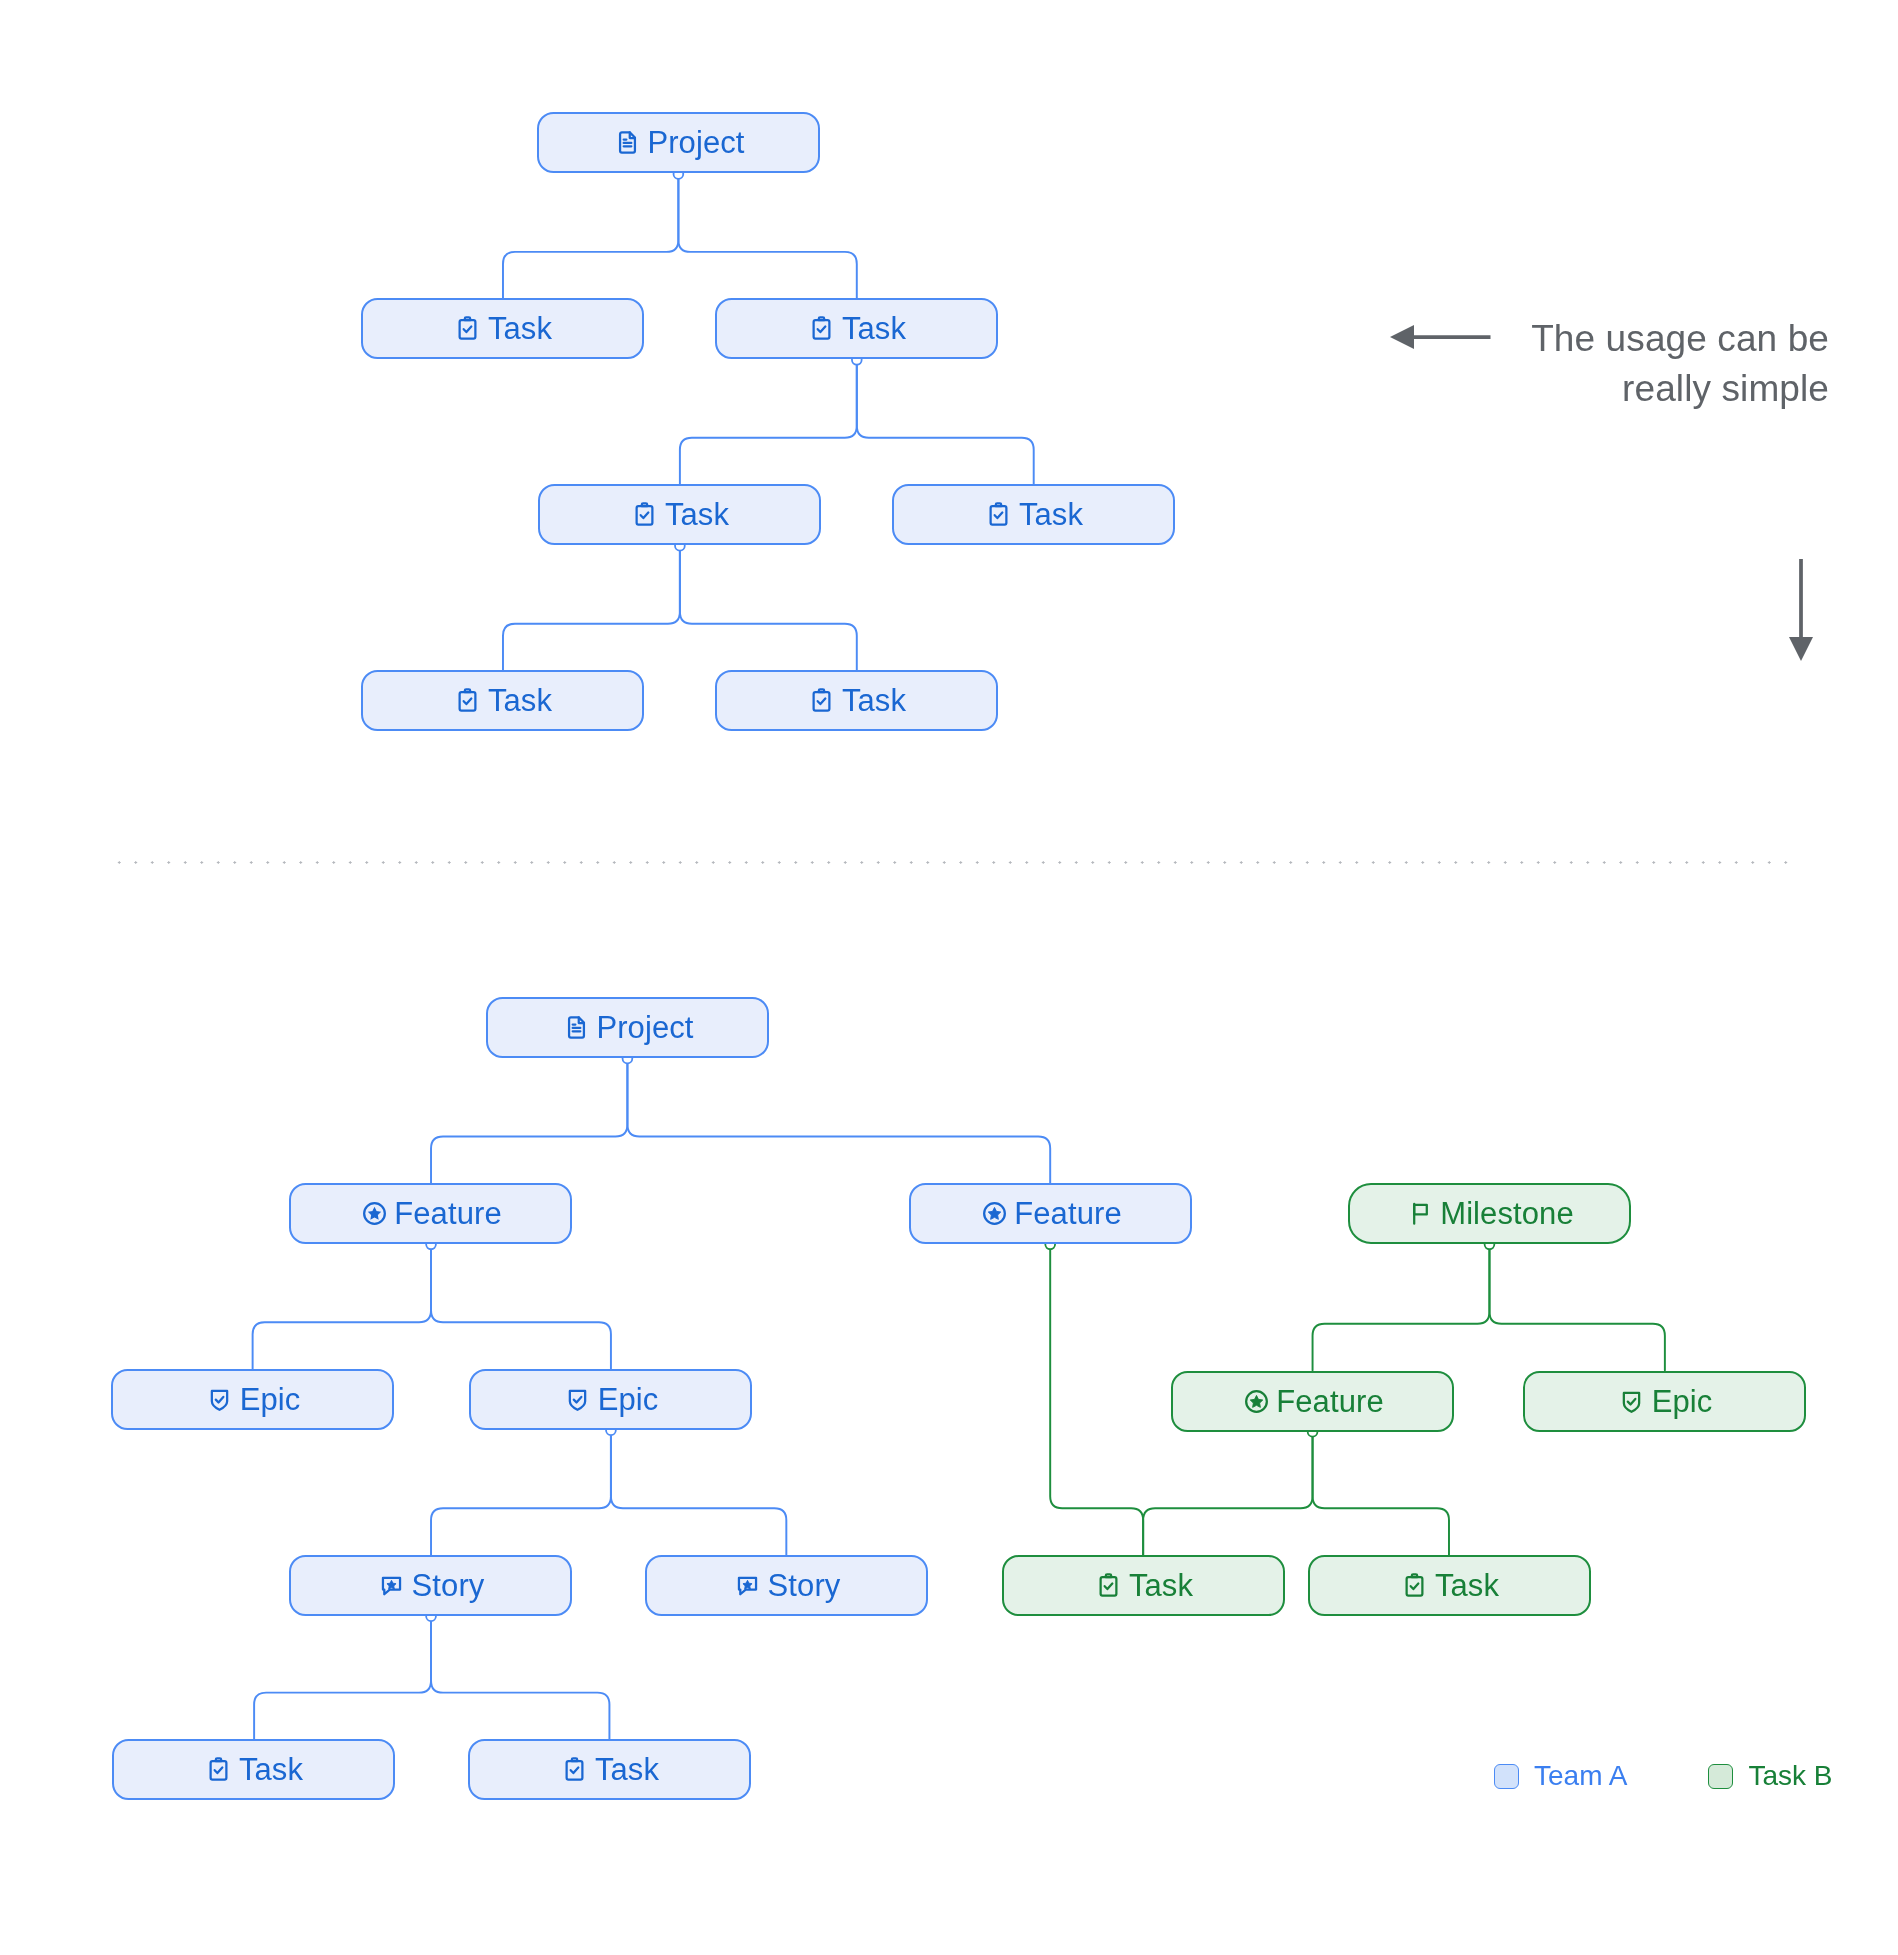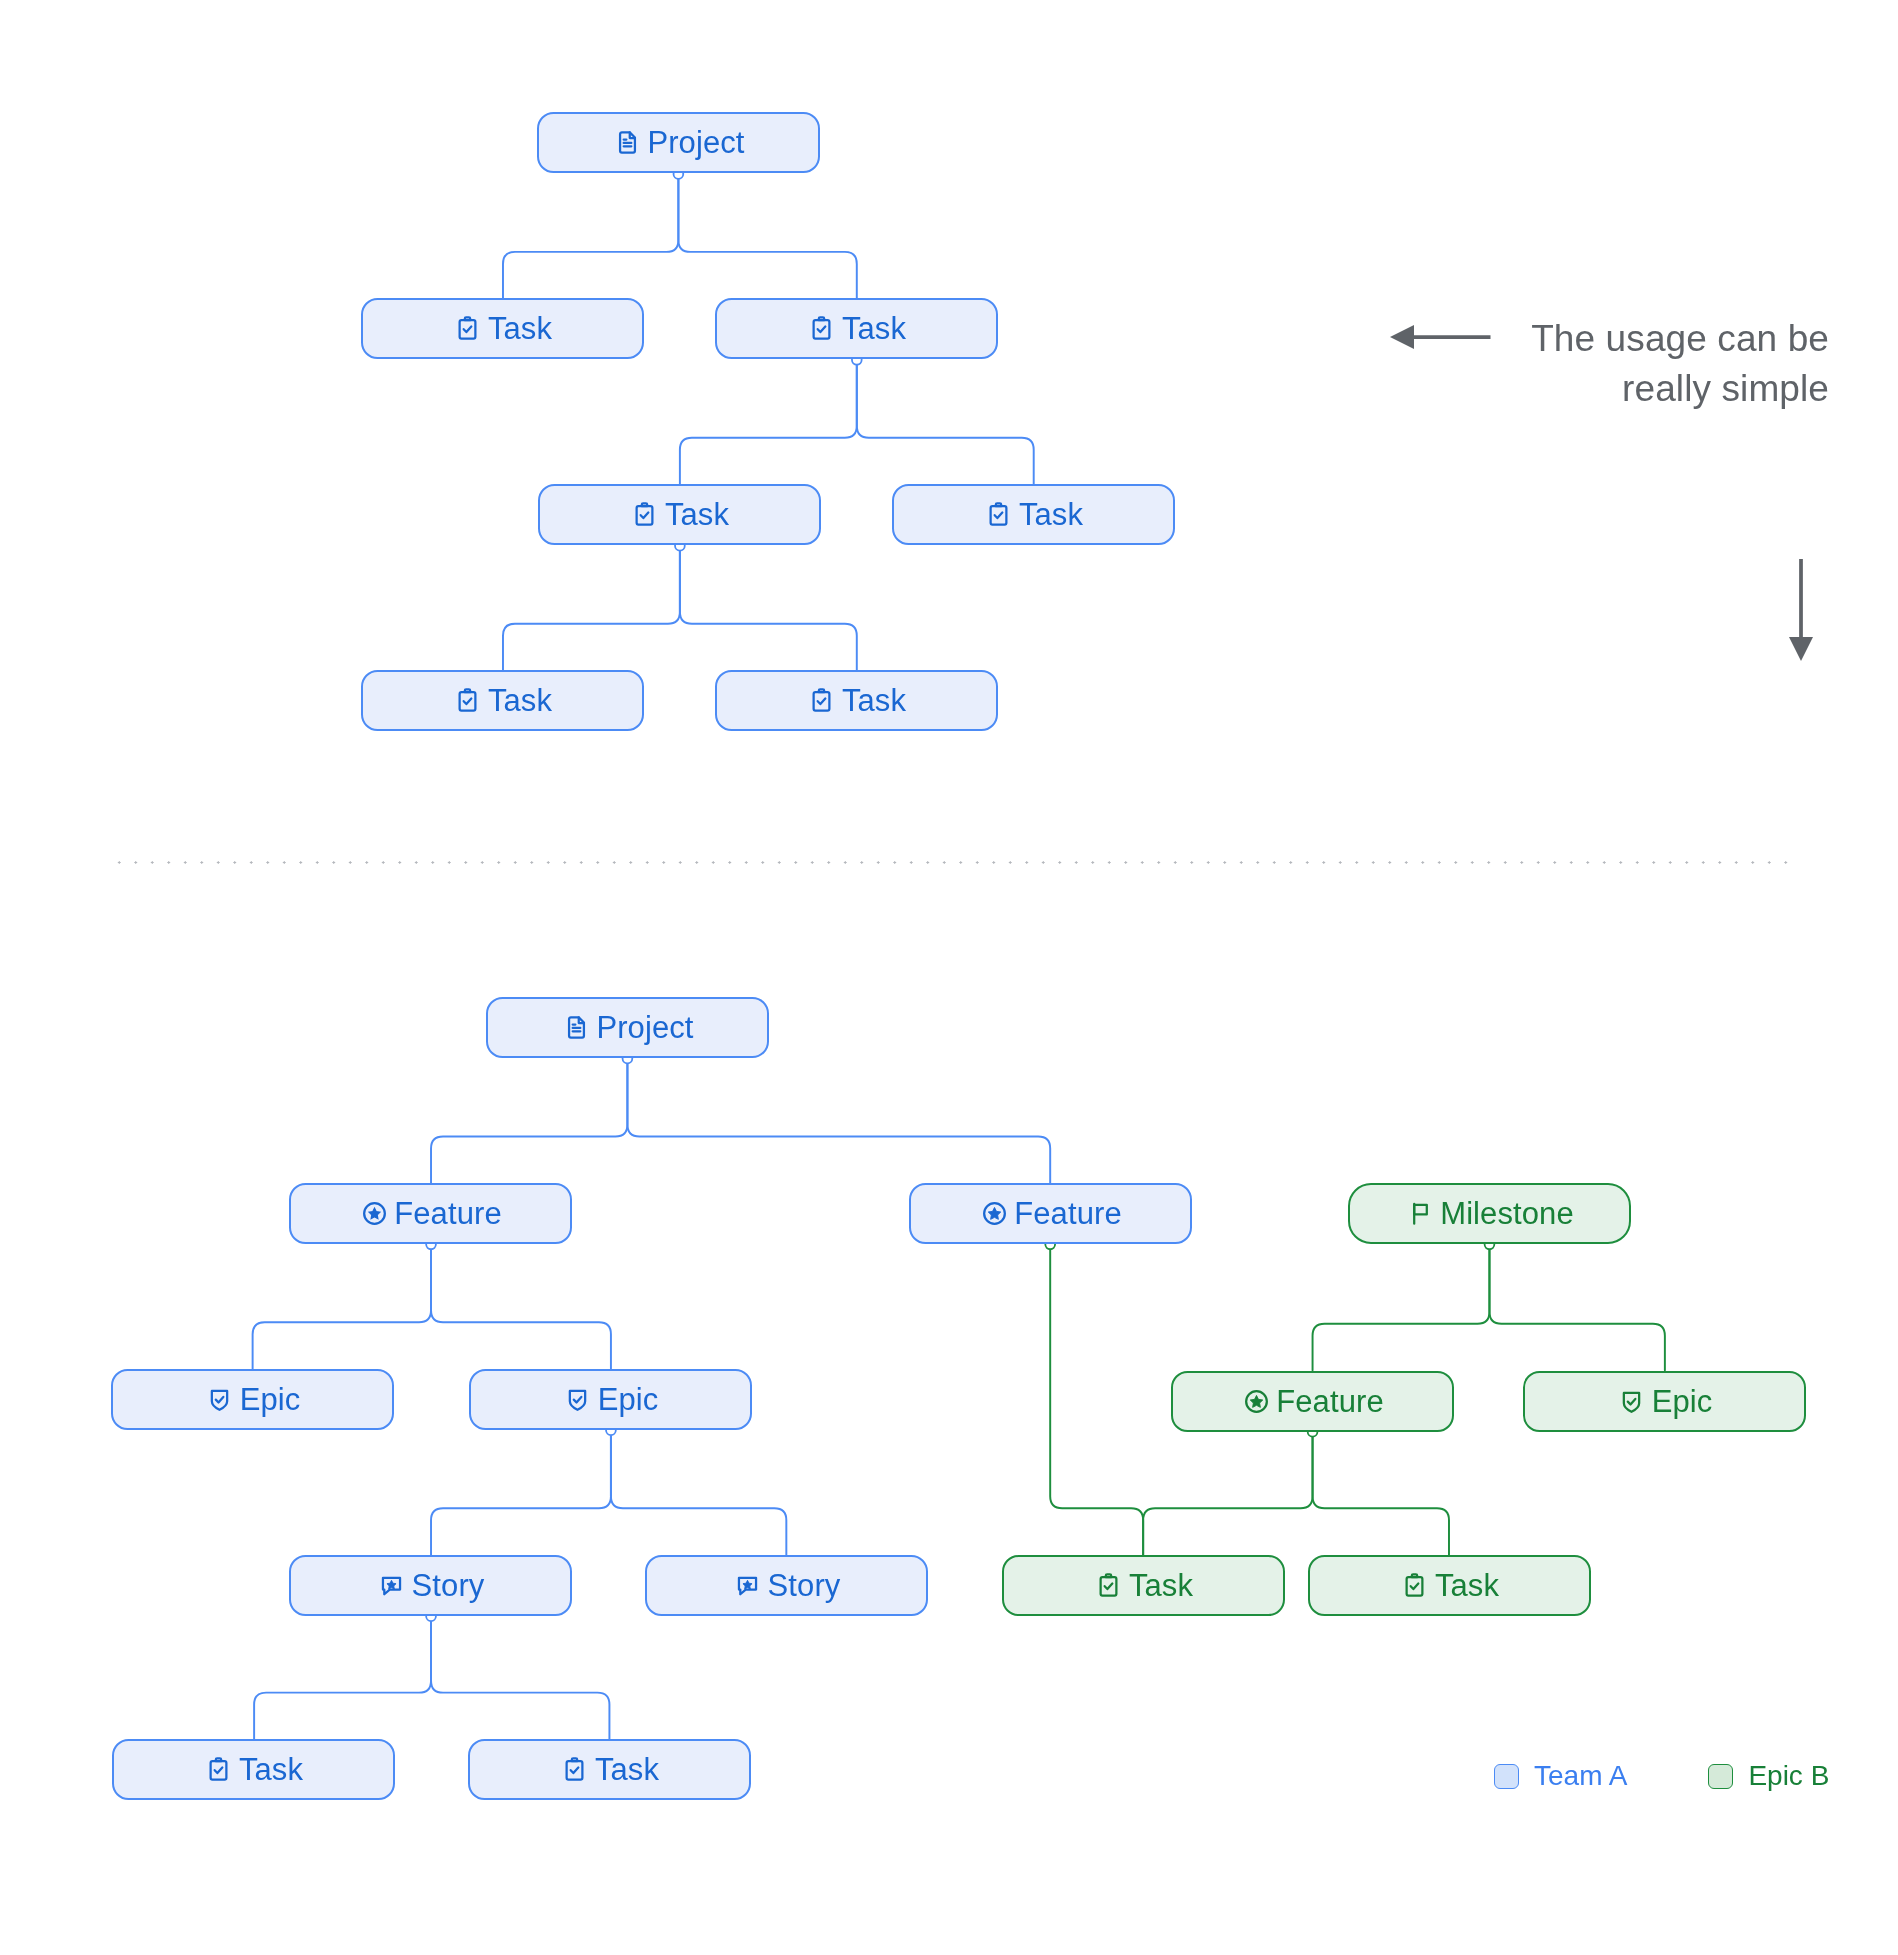--- a/index.html
+++ b/index.html
@@ -372,18 +372,18 @@
     <polygon points="20,136 4,104 36,104" fill="#5f6368"></polygon>
   </svg>
 
   <div class="legend">
     <div class="legend-item">
       <span class="legend-swatch sw-a"></span>
       <span class="lg-a">Team A</span>
     </div>
     <div class="legend-item">
       <span class="legend-swatch sw-b"></span>
-      <span class="lg-b">Epic B</span>
+      <span class="lg-b">Task B</span>
     </div>
   </div>
 
 </div>
 
 
 </body></html>

